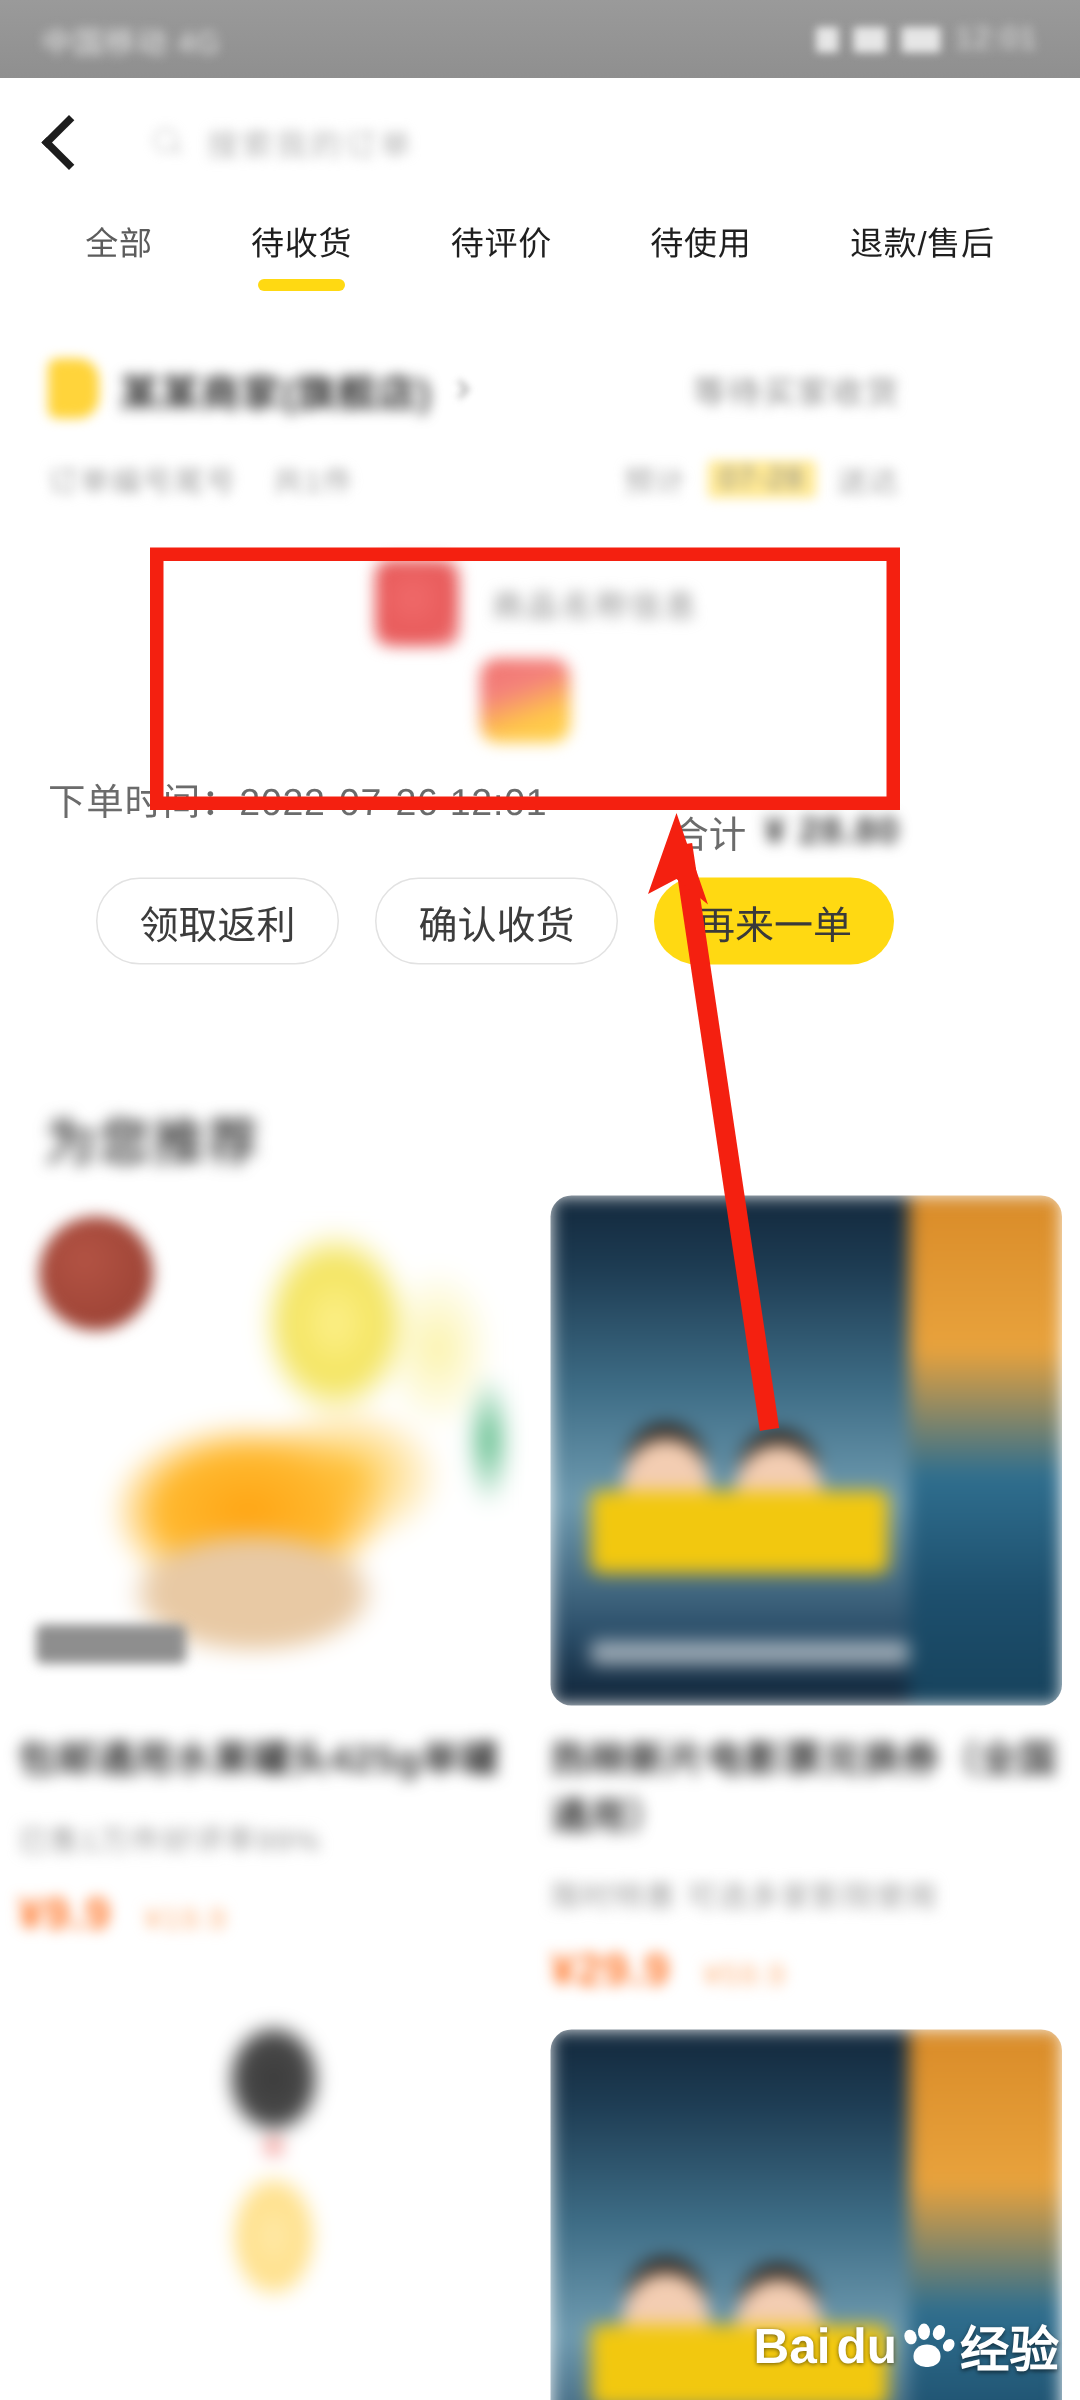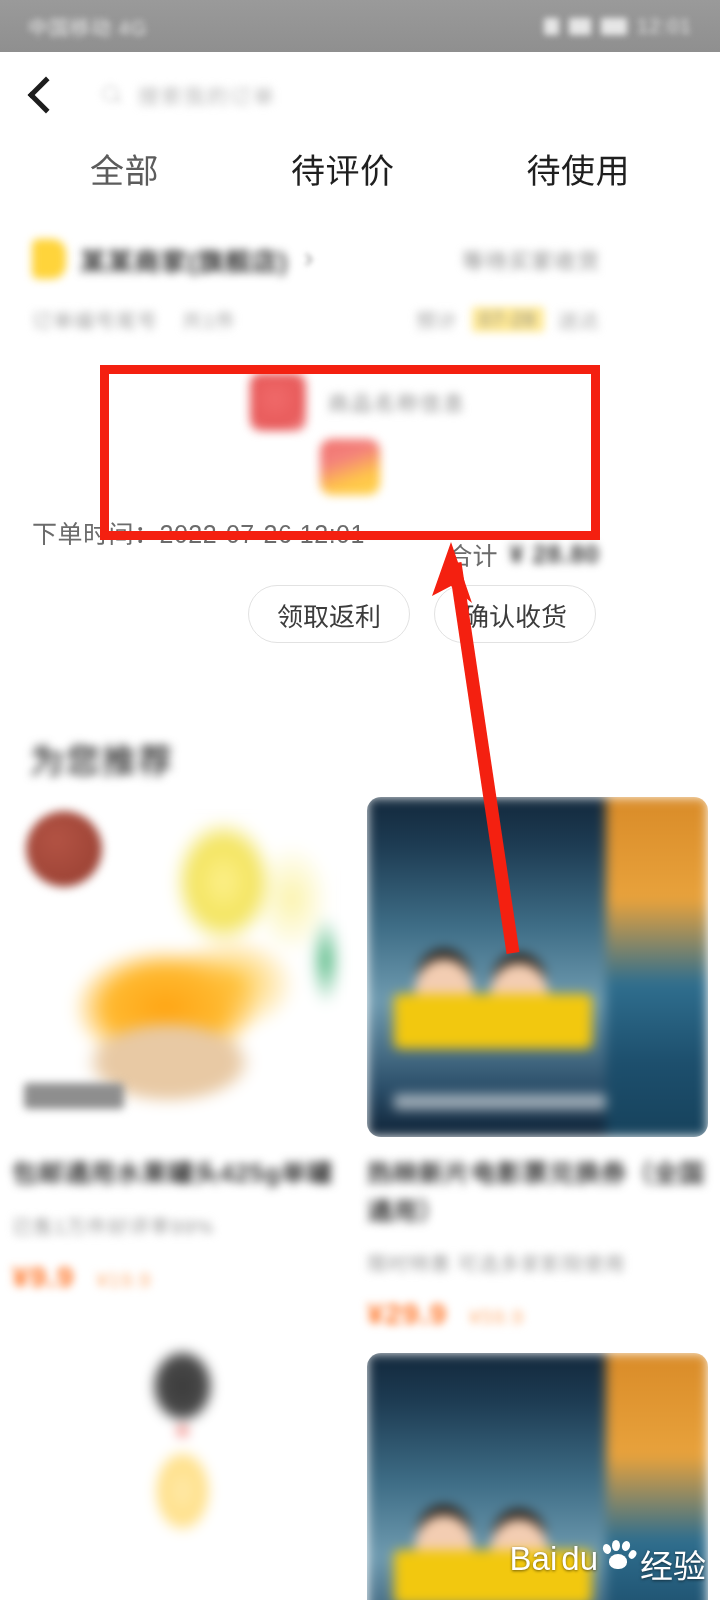--- a/index.html
+++ b/index.html
@@ -60,21 +60,21 @@
   
   .tabs {
     position:absolute; left:0; top:140px; width:720px; height:78px;
     display:flex; align-items:flex-start; padding:0 24px; gap:0;
   }
   .tab {
     position:relative; padding:4px 0 0 0; cursor:pointer;
     display:flex; flex-direction:column; align-items:center;
     flex:1 1 auto; white-space:nowrap;
   }
-  .tab .lbl { font-size:34px; color:#1f1f1f; letter-spacing:0.5px; }
+  .tab .lbl { font-size:22px; color:#1f1f1f; letter-spacing:0.5px; }
   .tab.muted .lbl { color:#5c5c5c; }
   .tab .underline {
     margin-top:10px; width:58px; height:8px; border-radius:4px; background:#ffd912;
   }
 
   
   .order { position:absolute; left:0; top:225px; width:632px; }
   .shoprow {
     height:68px; display:flex; align-items:center; padding:0 32px; gap:14px;
   }
@@ -246,21 +246,21 @@
   .redbox {
     position:absolute; left:100px; top:365px; width:500px; height:175px;
     border:9px solid #f42010;
   }
 
   
   .wm {
     position:absolute; right:14px; bottom:12px; text-align:center; color:#fff;
     text-shadow:0 1px 3px rgba(0,0,0,.55);
   }
-  .wm-main { font-size:33px; font-weight:normal; letter-spacing:0px; display:flex; gap:4px; }
+  .wm-main { font-size:33px; font-weight:bold; letter-spacing:0px; display:flex; align-items:center; gap:4px; }
   .wm-paw { position:relative; width:34px; height:30px; display:inline-block; }
   .wm-paw i {
     position:absolute; background:#fff; border-radius:50%;
   }
   .wm-paw i:nth-child(1){ left:1px;  top:4px;  width:8px;  height:10px; transform:rotate(-20deg); }
   .wm-paw i:nth-child(2){ left:10px; top:0px;  width:8px;  height:11px; }
   .wm-paw i:nth-child(3){ left:20px; top:1px;  width:8px;  height:10px; transform:rotate(18deg); }
   .wm-paw i:nth-child(4){ left:27px; top:10px; width:7px;  height:9px;  transform:rotate(35deg); }
   .wm-paw i:nth-child(5){ left:7px;  top:14px; width:18px; height:15px; border-radius:50% 50% 45% 45%; }
   .wm-sub { font-size:20px; margin-top:2px; letter-spacing:0px; }
@@ -290,24 +290,31 @@
       <span class="mag"></span>
       <span class="searchph">搜索我的订单</span>
     </div>
   </div>
 
   <div class="tabs">
     <div class="tab muted">
       <span class="lbl">全部</span>
     </div>
     <div class="tab">
+      <span class="lbl">待收货</span>
+      <span class="underline"></span>
+    </div>
+    <div class="tab">
       <span class="lbl">待评价</span>
     </div>
     <div class="tab">
       <span class="lbl">待使用</span>
+    </div>
+    <div class="tab">
+      <span class="lbl">退款/售后</span>
     </div>
   </div>
 
   <div class="order">
 
     <div class="shoprow">
       <span class="shopicon"></span>
       <span class="shopname">某某商家(旗舰店)</span>
       <span class="shoparrow"></span>
       <span class="orderstatus">等待买家收货</span>
@@ -335,20 +342,21 @@
       <span class="ordertime"><span>下单时间：</span><span>2022-07-26 12:01</span></span>
       <span class="totalwrap">
         <span class="totallabel">合计</span>
         <span class="totalval">¥ 28.80</span>
       </span>
     </div>
 
     <div class="btnrow">
       <div class="btn ghost">领取返利</div>
       <div class="btn ghost">确认收货</div>
+      <div class="btn primary">再来一单</div>
     </div>
   </div>
 
   <div class="rec">
     <div class="rectitle">为您推荐</div>
 
     <div class="grid">
 
       <div class="col">
 

